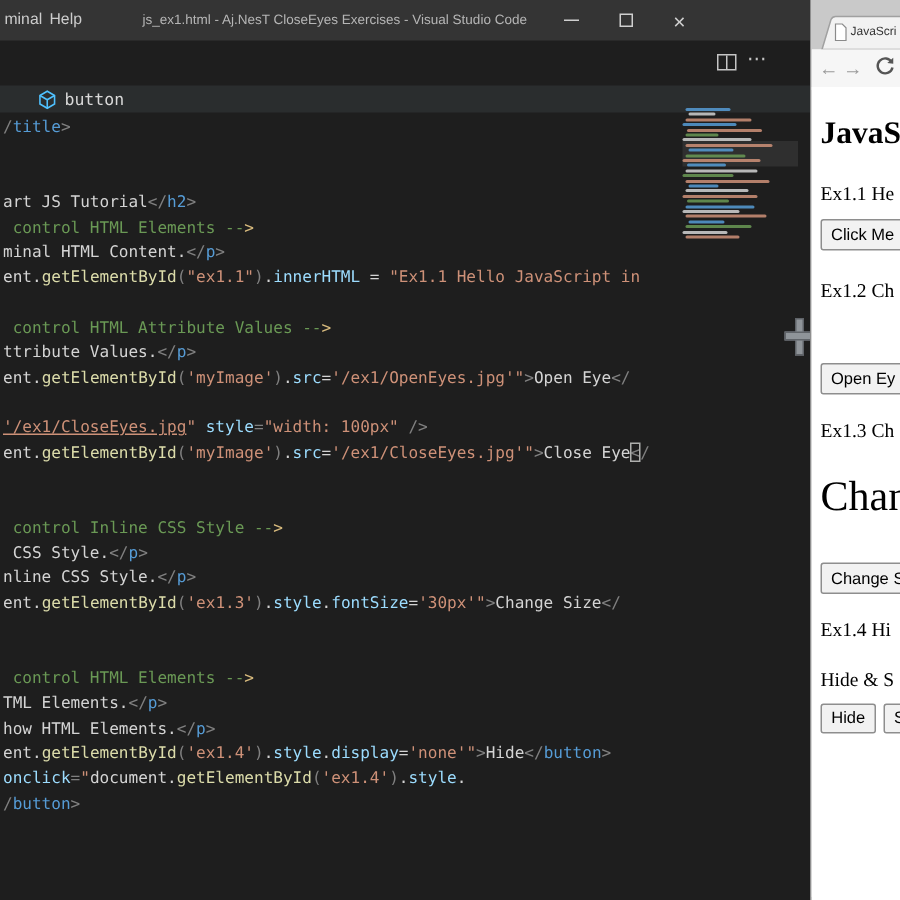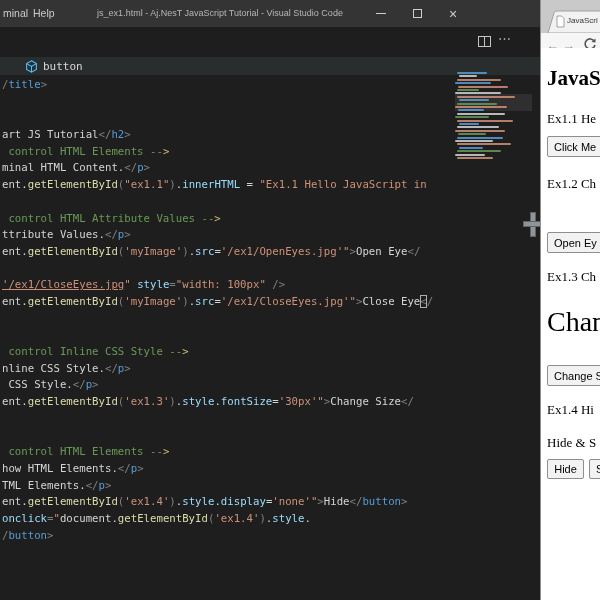--- a/index.html
+++ b/index.html
@@ -52,38 +52,38 @@
   
   #browser { position:absolute; left:540px; top:0; width:60px; height:600px; background:#ffffff;
              border-left:1px solid #8f8f8f; overflow:hidden; }
   #b-tabstrip { position:absolute; left:0; top:0; width:60px; height:33px; background:#c9c9c9; }
   #b-tab-svg { position:absolute; left:0; top:10px; }
   #b-tab-label { position:absolute; left:26px; top:16px; font-size:8px; color:#333; white-space:nowrap; }
   #b-toolbar { position:absolute; left:0; top:33px; width:60px; height:27px; background:#f6f6f6; border-bottom:1px solid #dcdcdc; }
   .nav-arrow { position:absolute; top:5px; color:#9a9a9a; font-size:13px; }
   #b-refresh { position:absolute; left:41px; top:4px; }
 
-  #b-content { position:absolute; left:0; top:48px; width:60px; height:540px; background:#fff;
+  #b-content { position:absolute; left:0; top:58px; width:60px; height:540px; background:#fff;
                font-family:"Liberation Serif", serif; color:#000; }
   .b-text { position:absolute; left:6px; white-space:nowrap; font-size:13px; }
   #b-heading { top:18px; font-size:21px; font-weight:bold; }
   #b-big { top:258px; font-size:28px; }
   .b-btn { position:absolute; height:21px; background:#f2f2f2; border:1px solid #8e8e8e; border-radius:2px;
            font-family:"Liberation Sans", sans-serif; font-size:11px; color:#000;
            display:flex; align-items:center; padding:0 6px; white-space:nowrap; }
 </style>
 </head>
 <body>
 
 <div id="vscode">
 
   <div id="titlebar">
     <span class="menu-item" style="left:3px">minal</span>
     <span class="menu-item" style="left:33px">Help</span>
-    <span id="win-title">js_ex1.html - Aj.NesT JavaScript Tutorial - Visual Studio Code</span>
+    <span id="win-title">js_ex1.html - Aj.NesT CloseEyes Exercises - Visual Studio Code</span>
     <div class="winctl" style="left:366px">
         <div id="min-bar"></div>
       </div>
     <div class="winctl" style="left:402px">
         <div id="max-box"></div>
       </div>
     <div class="winctl" style="left:438px">
         <span id="close-x">×</span>
       </div>
   </div>
@@ -110,28 +110,28 @@
       <div class="code-line"></div>
       <div class="code-line"><span class="s-comment"> control HTML Attribute Values </span><span class="s-comment">--</span><span class="s-arrow">&gt;</span></div>
       <div class="code-line"><span class="s-text">ttribute Values.</span><span class="s-punct">&lt;/</span><span class="s-tag">p</span><span class="s-punct">&gt;</span></div>
       <div class="code-line"><span class="s-text">ent.</span><span class="s-func">getElementById</span><span class="s-punct">(</span><span class="s-str">'myImage'</span><span class="s-punct">)</span><span class="s-text">.</span><span class="s-prop">src</span><span class="s-text">=</span><span class="s-str">'/ex1/OpenEyes.jpg'"</span><span class="s-punct">&gt;</span><span class="s-text">Open Eye</span><span class="s-punct">&lt;/</span></div>
       <div class="code-line"></div>
       <div class="code-line"><span class="s-str seg-u">'/ex1/CloseEyes.jpg</span><span class="s-str">"</span><span class="s-text"> </span><span class="s-prop">style</span><span class="s-punct">=</span><span class="s-str">"width: 100px"</span><span class="s-punct"> /&gt;</span></div>
       <div class="code-line"><span class="s-text">ent.</span><span class="s-func">getElementById</span><span class="s-punct">(</span><span class="s-str">'myImage'</span><span class="s-punct">)</span><span class="s-text">.</span><span class="s-prop">src</span><span class="s-text">=</span><span class="s-str">'/ex1/CloseEyes.jpg'"</span><span class="s-punct">&gt;</span><span class="s-text">Close Eye</span><span class="s-punct seg-cur">&lt;</span><span class="s-punct">/</span></div>
       <div class="code-line"></div>
       <div class="code-line"></div>
       <div class="code-line"><span class="s-comment"> control Inline CSS Style </span><span class="s-comment">--</span><span class="s-arrow">&gt;</span></div>
+      <div class="code-line"><span class="s-text"> CSS Style.</span><span class="s-punct">&lt;/</span><span class="s-tag">p</span><span class="s-punct">&gt;</span></div>
       <div class="code-line"><span class="s-text">nline CSS Style.</span><span class="s-punct">&lt;/</span><span class="s-tag">p</span><span class="s-punct">&gt;</span></div>
-      <div class="code-line"><span class="s-text"> CSS Style.</span><span class="s-punct">&lt;/</span><span class="s-tag">p</span><span class="s-punct">&gt;</span></div>
       <div class="code-line"><span class="s-text">ent.</span><span class="s-func">getElementById</span><span class="s-punct">(</span><span class="s-str">'ex1.3'</span><span class="s-punct">)</span><span class="s-text">.</span><span class="s-prop">style</span><span class="s-text">.</span><span class="s-prop">fontSize</span><span class="s-text">=</span><span class="s-str">'30px'"</span><span class="s-punct">&gt;</span><span class="s-text">Change Size</span><span class="s-punct">&lt;/</span></div>
       <div class="code-line"></div>
       <div class="code-line"></div>
       <div class="code-line"><span class="s-comment"> control HTML Elements </span><span class="s-comment">--</span><span class="s-arrow">&gt;</span></div>
+      <div class="code-line"><span class="s-text">TML Elements.</span><span class="s-punct">&lt;/</span><span class="s-tag">p</span><span class="s-punct">&gt;</span></div>
       <div class="code-line"><span class="s-text">how HTML Elements.</span><span class="s-punct">&lt;/</span><span class="s-tag">p</span><span class="s-punct">&gt;</span></div>
-      <div class="code-line"><span class="s-text">TML Elements.</span><span class="s-punct">&lt;/</span><span class="s-tag">p</span><span class="s-punct">&gt;</span></div>
       <div class="code-line"><span class="s-text">ent.</span><span class="s-func">getElementById</span><span class="s-punct">(</span><span class="s-str">'ex1.4'</span><span class="s-punct">)</span><span class="s-text">.</span><span class="s-prop">style</span><span class="s-text">.</span><span class="s-prop">display</span><span class="s-text">=</span><span class="s-str">'none'"</span><span class="s-punct">&gt;</span><span class="s-text">Hide</span><span class="s-punct">&lt;/</span><span class="s-tag">button</span><span class="s-punct">&gt;</span></div>
       <div class="code-line"><span class="s-prop">onclick</span><span class="s-punct">=</span><span class="s-str">"</span><span class="s-text">document</span><span class="s-text">.</span><span class="s-func">getElementById</span><span class="s-punct">(</span><span class="s-str">'ex1.4'</span><span class="s-punct">)</span><span class="s-text">.</span><span class="s-prop">style</span><span class="s-text">.</span></div>
       <div class="code-line"><span class="s-punct">/</span><span class="s-tag">button</span><span class="s-punct">&gt;</span></div>
     </div>
 
   <div id="minimap">
     <div id="mm-slider"></div>
   <div class="mm-row" style="left: 2px; top: 0px; width: 30px; background: rgb(86, 156, 214);"></div>
       <div class="mm-row" style="left: 4px; top: 3.4px; width: 18px; background: rgb(212, 212, 212);"></div>
       <div class="mm-row" style="left: 2px; top: 6.8px; width: 44px; background: rgb(206, 145, 120);"></div>

